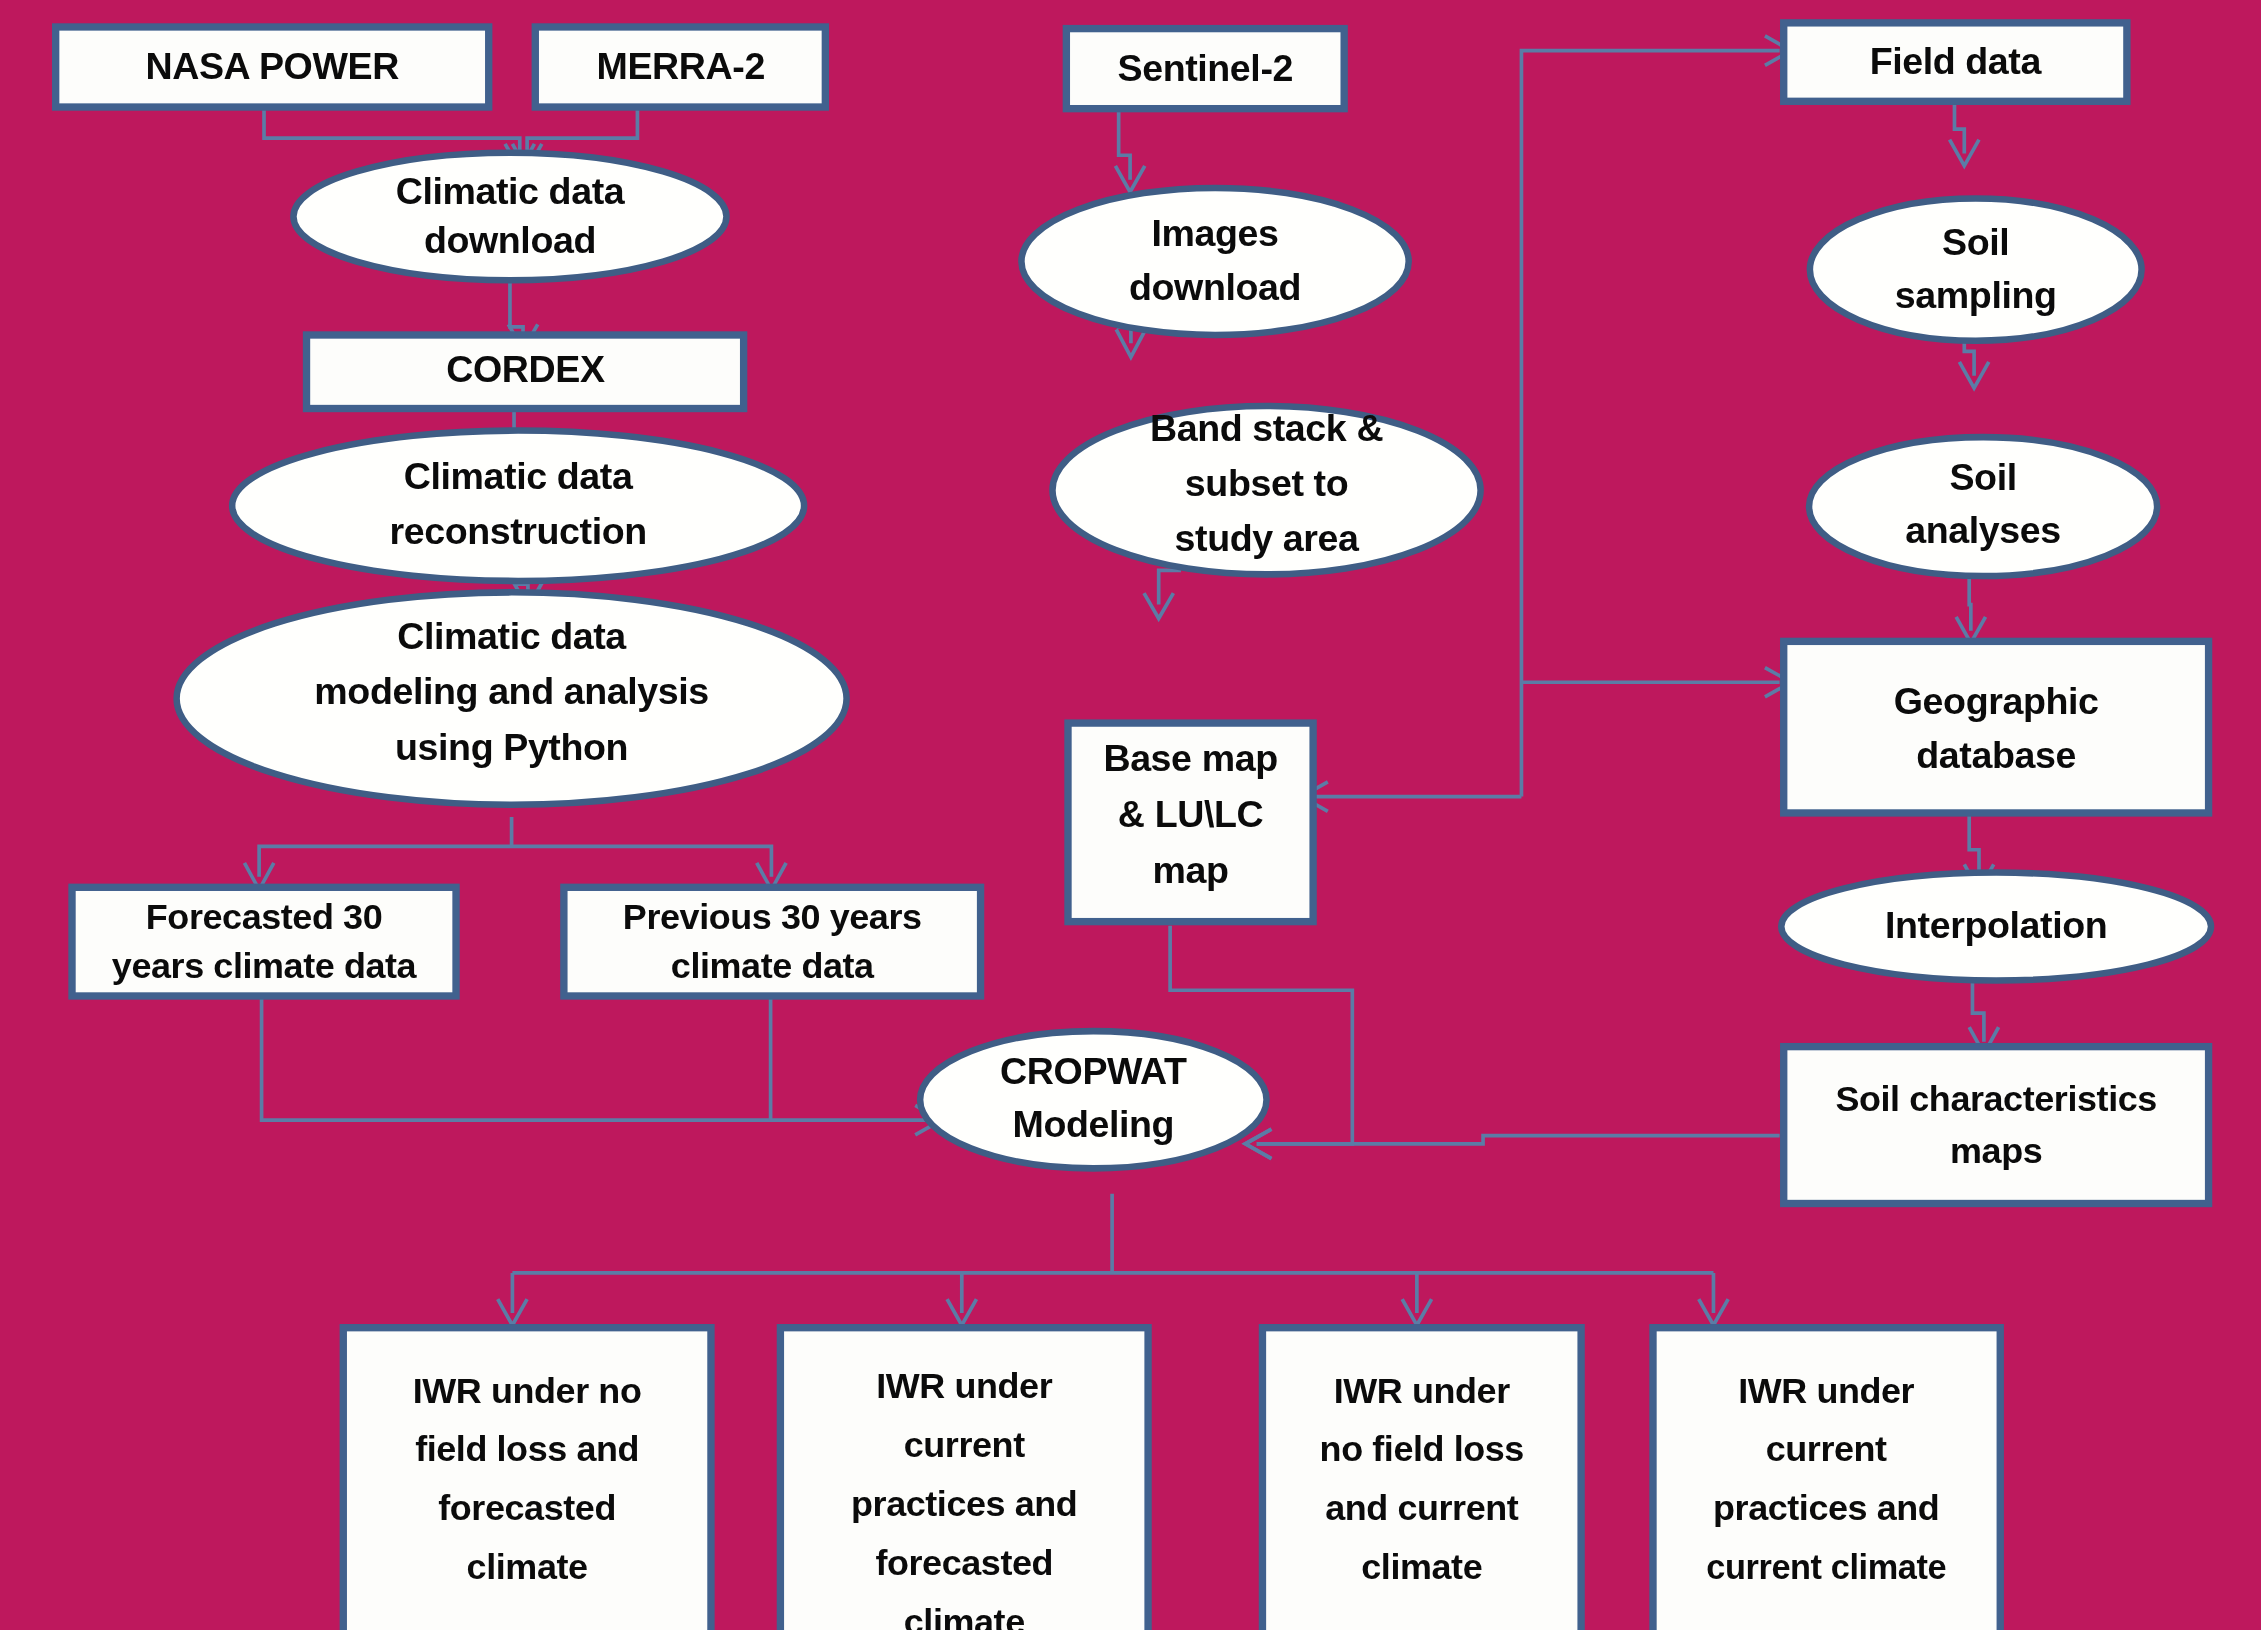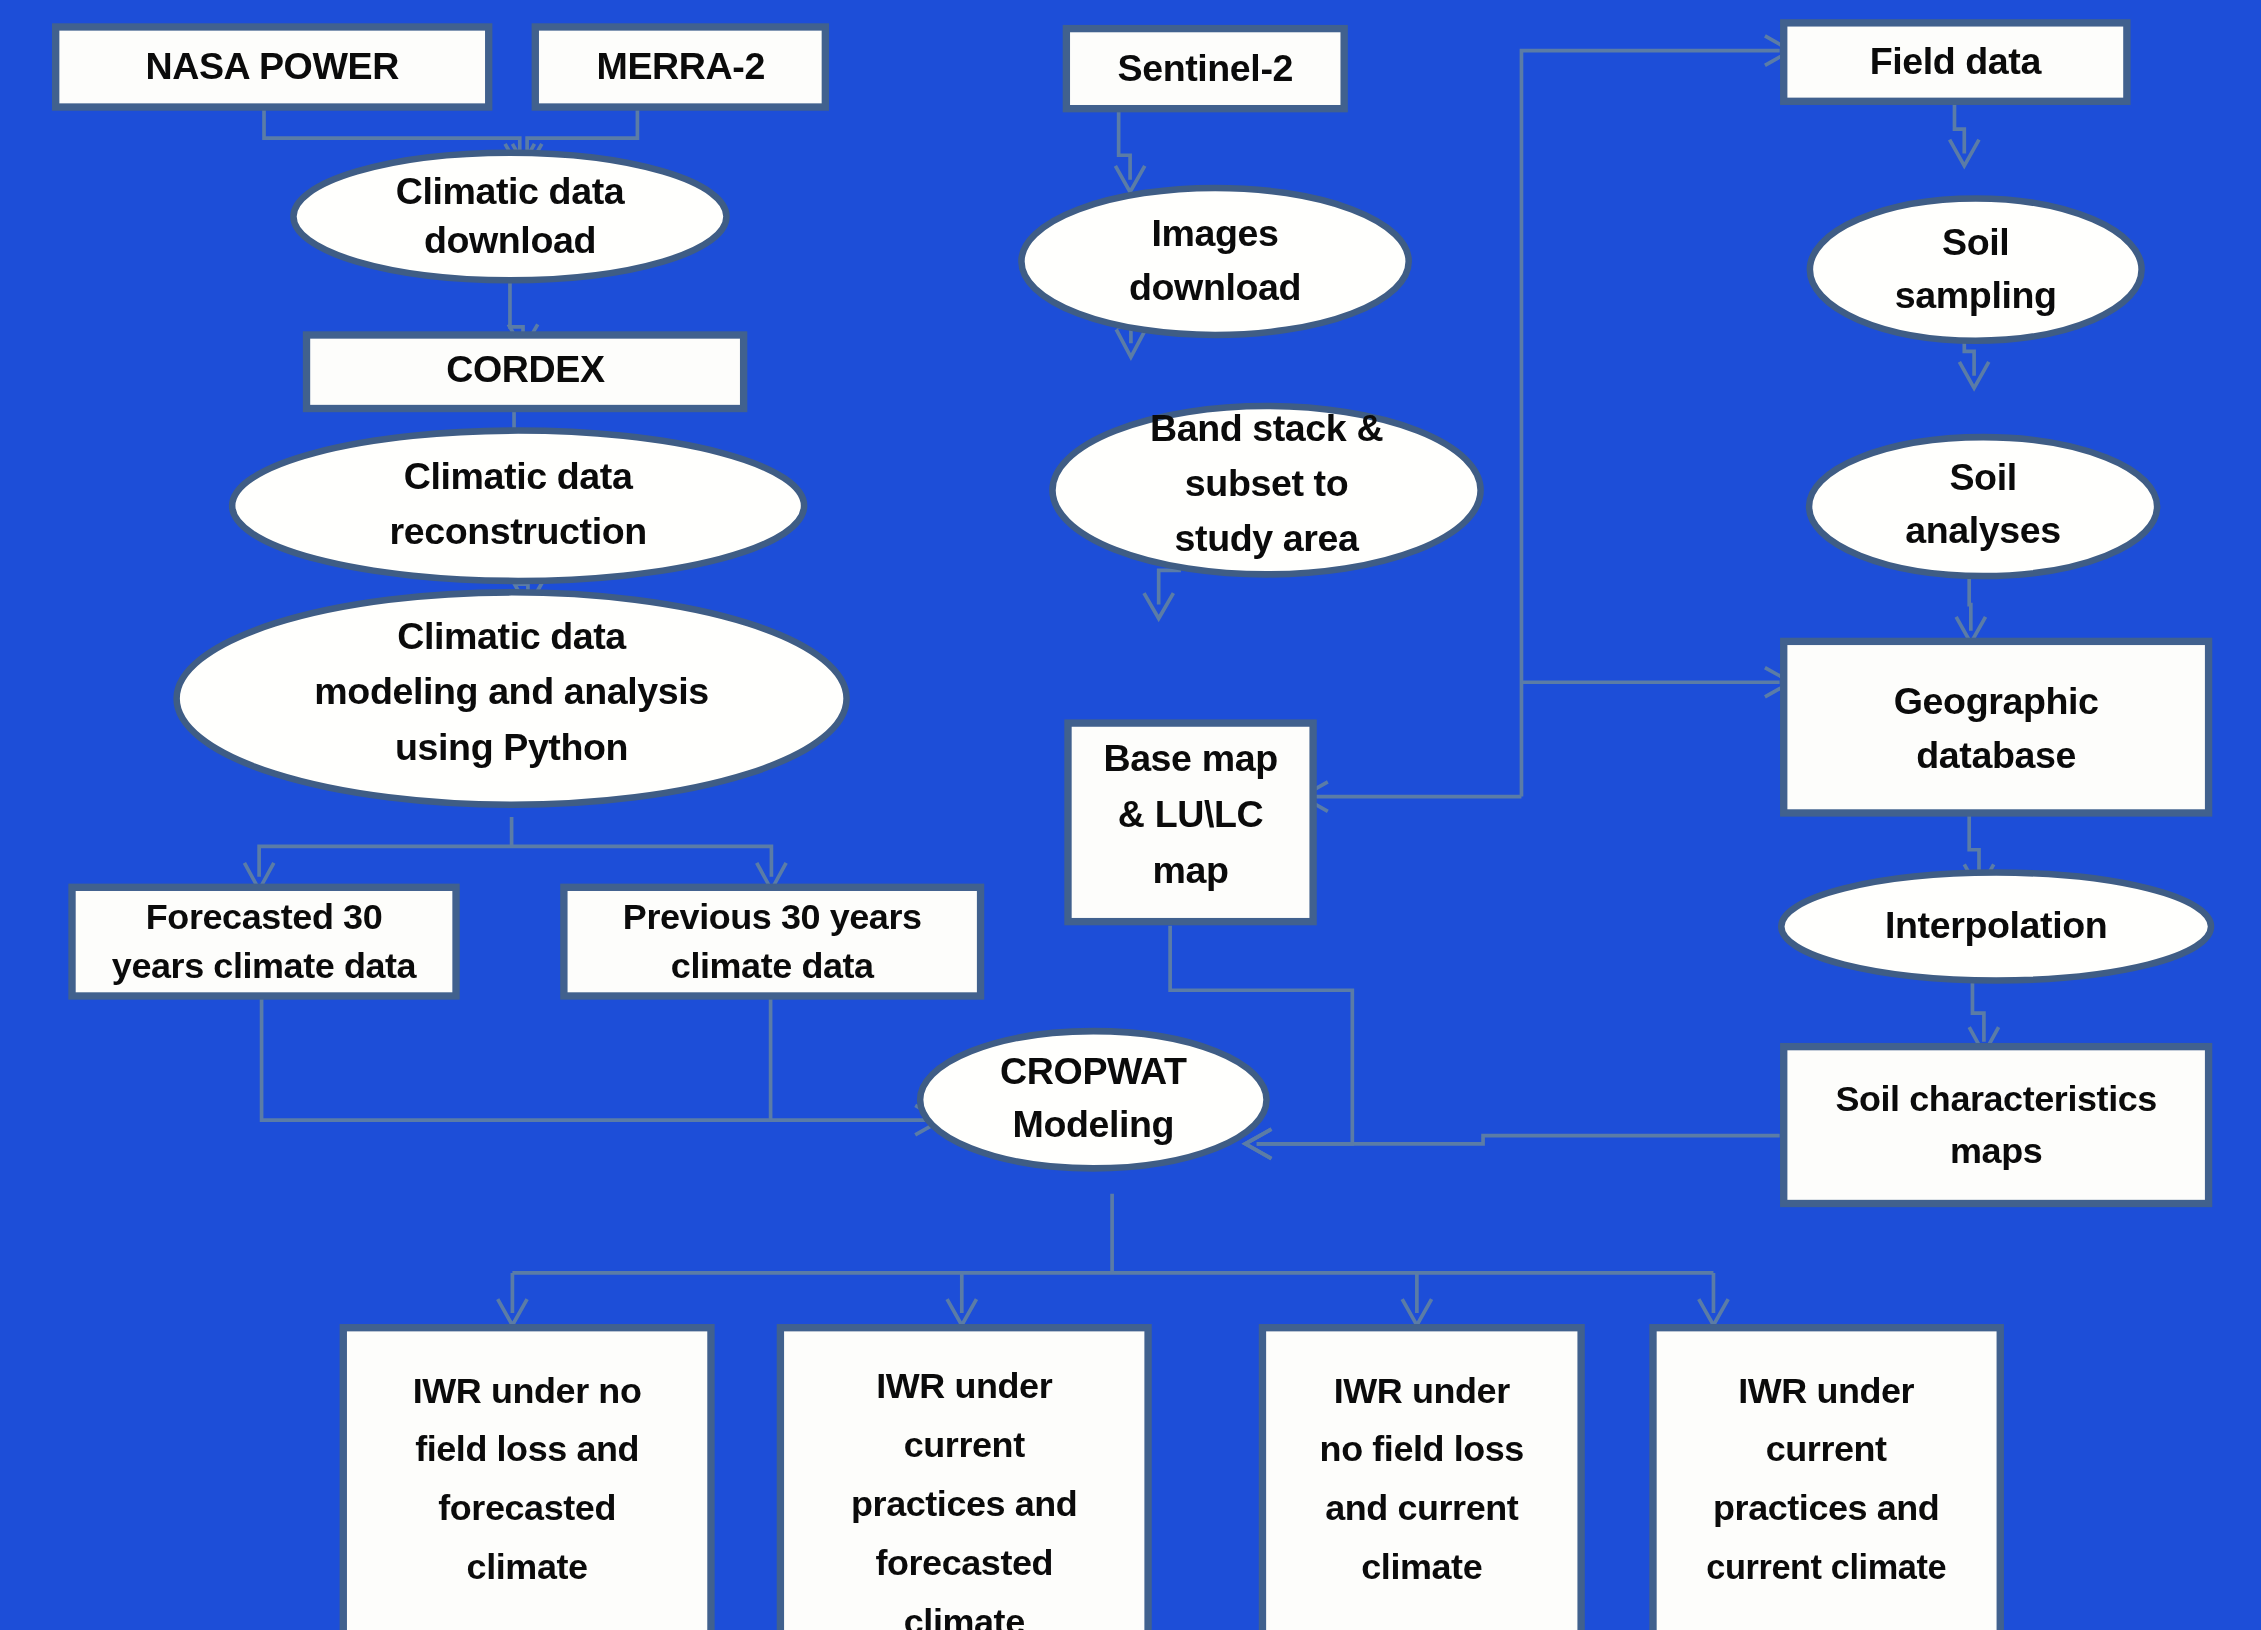--- a/index.html
+++ b/index.html
@@ -5,21 +5,21 @@
 <style>
   html, body {
     margin: 0;
     padding: 0;
     background: #ffffff;
   }
   #stage {
     position: relative;
     width: 2261px;
     height: 1630px;
-    background: #1d4ed8;
+    background: #be185d;
     font-family: "Liberation Sans", sans-serif;
     overflow: hidden;
   }
   #diagram {
     position: absolute;
     top: 0;
     left: 0;
     width: 2261px;
     height: 1630px;
   }

